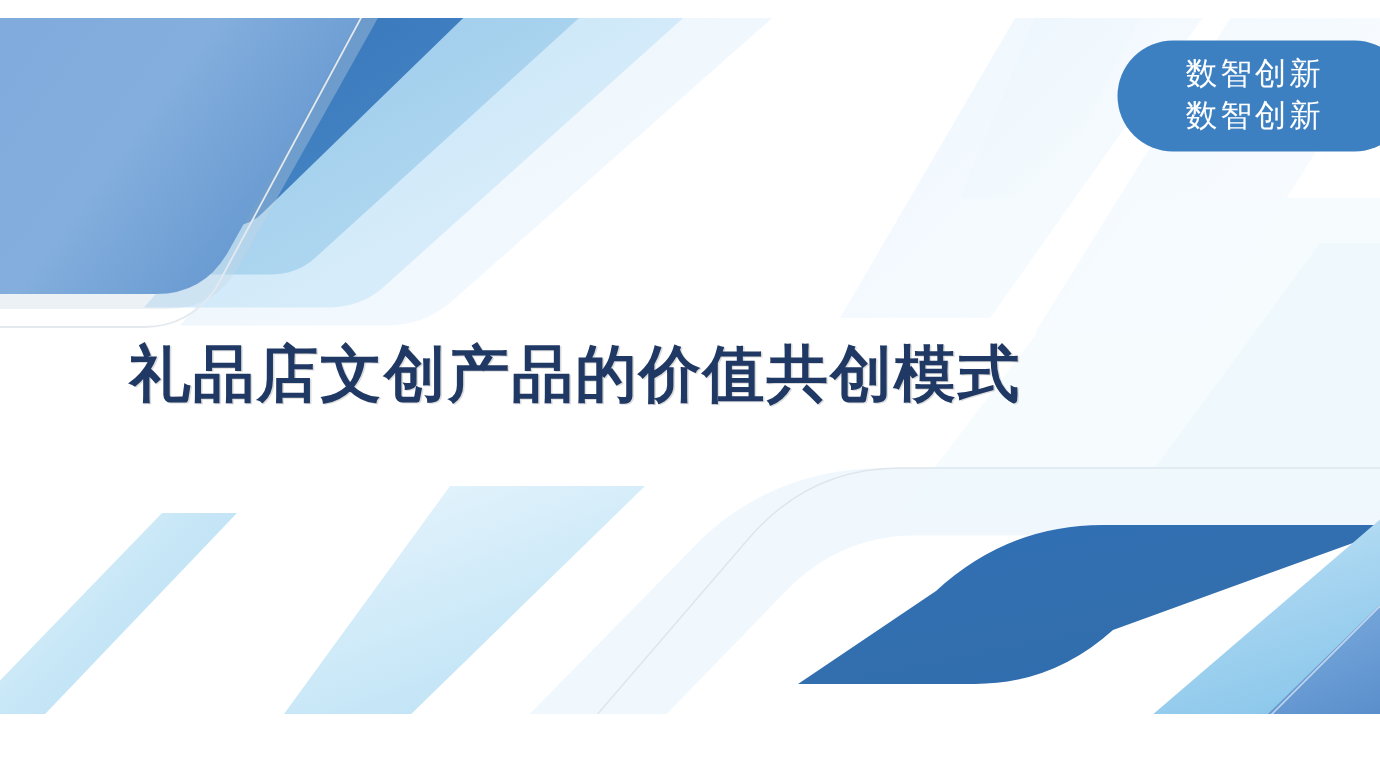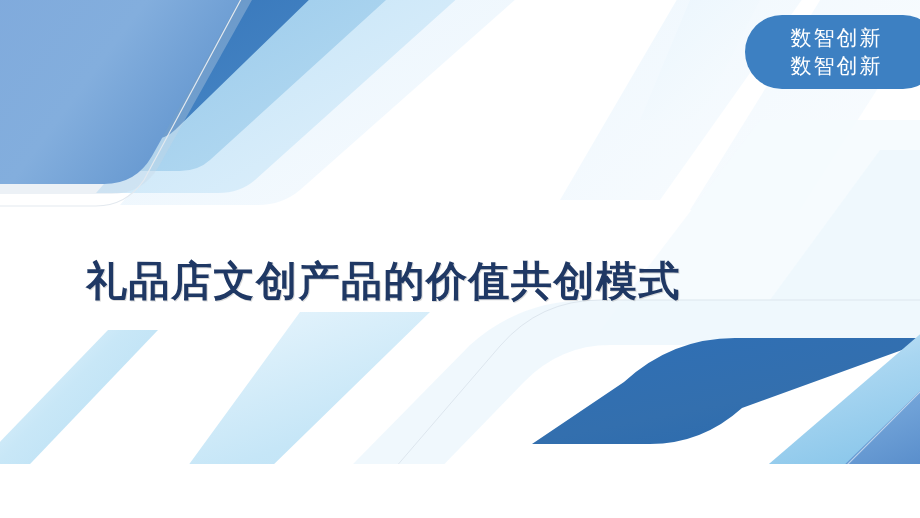--- a/index.html
+++ b/index.html
@@ -10,20 +10,21 @@
   }
   body {
     font-family: "Liberation Sans", "DejaVu Sans", sans-serif;
   }
   .slide {
     position: relative;
     width: 920px;
     height: 464px;
     background: #ffffff;
     overflow: hidden;
+    margin-top: 12px;
   }
   .deco-layer {
     position: absolute;
     inset: 0;
     width: 920px;
     height: 518px;
     pointer-events: none;
   }
   .badge {
     position: absolute;
@@ -49,21 +50,21 @@
     white-space: nowrap;
     font-weight: 400;
   }
   .title-wrap {
     position: absolute;
     left: 86px;
     top: 232px;
     width: 640px;
     height: 56px;
     display: flex;
-    align-items: flex-start;
+    align-items: flex-end;
   }
   .title {
     font-size: 41px;
     font-weight: bold;
     color: #1f3864;
     letter-spacing: 1.5px;
     line-height: 1.1;
     white-space: nowrap;
     text-shadow: 1px 1px 0 rgba(190,190,190,0.55);
   }

